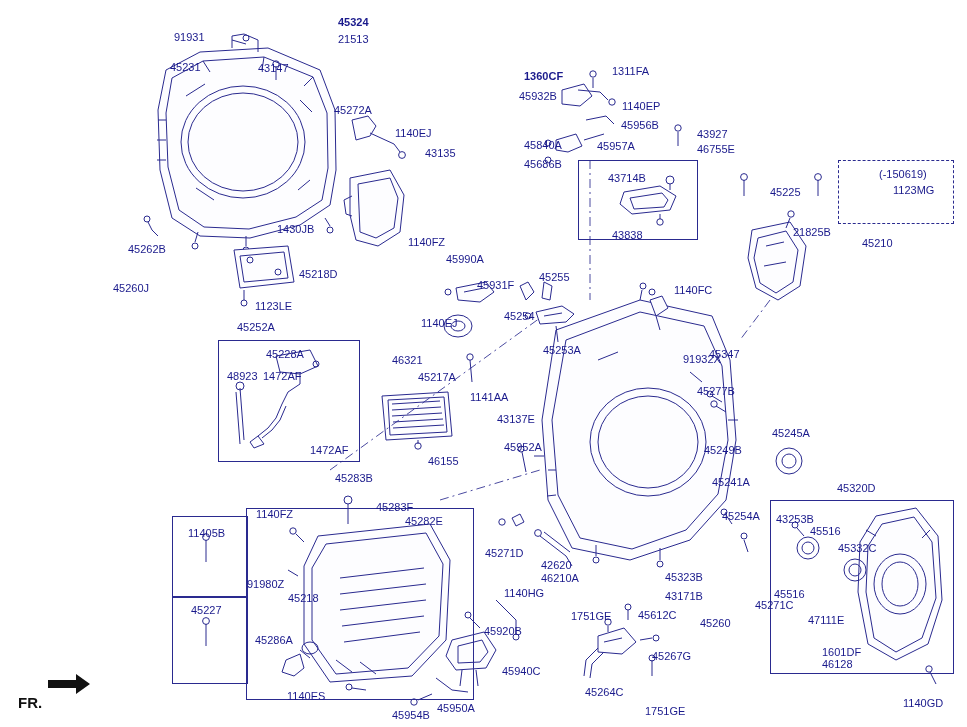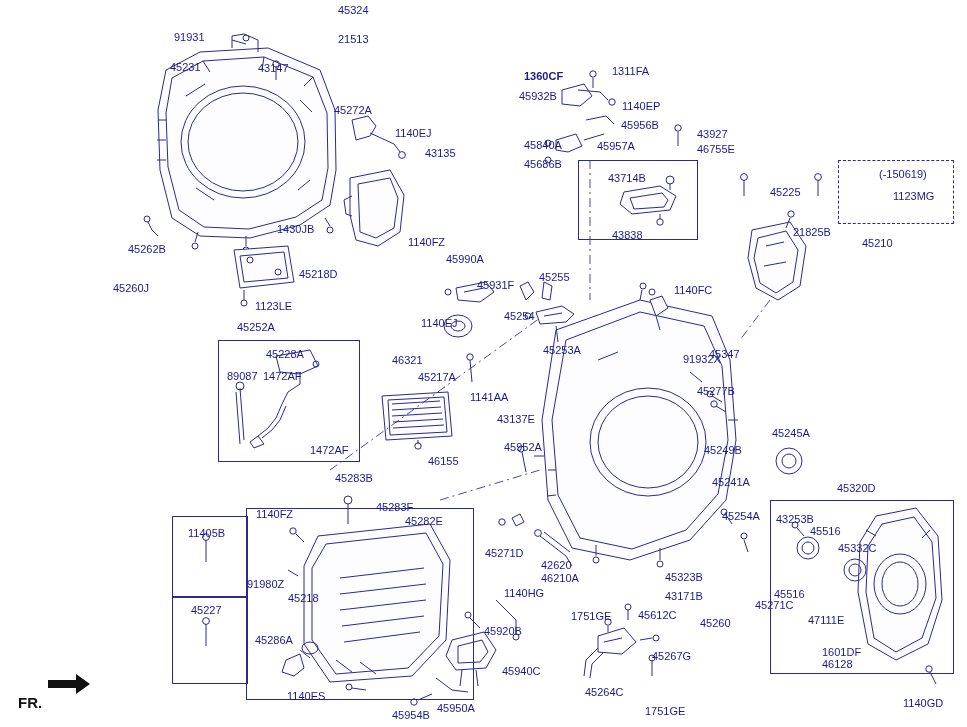--- a/index.html
+++ b/index.html
@@ -268,41 +268,41 @@
   <div class="solidbox" style="left:578px; top:160px; width:118px; height:78px;"></div>
   <div class="dashbox" style="left:838px; top:160px; width:114px; height:62px;"></div>
   <div class="solidbox" style="left:218px; top:340px; width:140px; height:120px;"></div>
   <div class="solidbox" style="left:246px; top:508px; width:226px; height:190px;"></div>
   <div class="solidbox" style="left:172px; top:516px; width:74px; height:80px;"></div>
   <div class="solidbox" style="left:172px; top:596px; width:74px; height:86px;"></div>
   <div class="solidbox" style="left:770px; top:500px; width:182px; height:172px;"></div>
 
   <div id="labels">
       <div class="lbl" style="left: 174px; top: 31px;">91931</div>
-      <div class="lbl" style="left: 338px; top: 4px;">45324</div>
+      <div class="lbl" style="left: 338px; top: 16px; font-weight: bold;">45324</div>
       <div class="lbl" style="left: 338px; top: 33px;">21513</div>
       <div class="lbl" style="left: 258px; top: 50px; margin-top: 12px;">43147</div>
       <div class="lbl" style="left: 170px; top: 61px;">45231</div>
       <div class="lbl" style="left: 524px; top: 70px; font-weight: bold;">1360CF</div>
       <div class="lbl" style="left: 612px; top: 65px;">1311FA</div>
       <div class="lbl" style="left: 519px; top: 90px;">45932B</div>
       <div class="lbl" style="left: 622px; top: 100px;">1140EP</div>
       <div class="lbl" style="left: 334px; top: 104px;">45272A</div>
       <div class="lbl" style="left: 621px; top: 119px;">45956B</div>
       <div class="lbl" style="left: 697px; top: 128px;">43927</div>
       <div class="lbl" style="left: 395px; top: 127px;">1140EJ</div>
       <div class="lbl" style="left: 524px; top: 139px;">45840A</div>
       <div class="lbl" style="left: 597px; top: 140px;">45957A</div>
       <div class="lbl" style="left: 697px; top: 143px;">46755E</div>
       <div class="lbl" style="left: 425px; top: 147px;">43135</div>
       <div class="lbl" style="left: 524px; top: 158px;">45686B</div>
       <div class="lbl" style="left: 608px; top: 172px;">43714B</div>
       <div class="lbl" style="left: 879px; top: 168px;">(-150619)</div>
       <div class="lbl" style="left: 770px; top: 186px;">45225</div>
-      <div class="lbl" style="left: 893px; top: 190px; text-align: right;">1123MG</div>
+      <div class="lbl" style="left: 893px; top: 184px; text-align: right;">1123MG</div>
       <div class="lbl" style="left: 277px; top: 223px;">1430JB</div>
       <div class="lbl" style="left: 612px; top: 229px;">43838</div>
       <div class="lbl" style="left: 793px; top: 226px;">21825B</div>
       <div class="lbl" style="left: 128px; top: 243px;">45262B</div>
       <div class="lbl" style="left: 408px; top: 236px;">1140FZ</div>
       <div class="lbl" style="left: 862px; top: 237px;">45210</div>
       <div class="lbl" style="left: 113px; top: 282px;">45260J</div>
       <div class="lbl" style="left: 299px; top: 268px;">45218D</div>
       <div class="lbl" style="left: 446px; top: 253px;">45990A</div>
       <div class="lbl" style="left: 477px; top: 279px;">45931F</div>
@@ -310,21 +310,21 @@
       <div class="lbl" style="left: 674px; top: 284px;">1140FC</div>
       <div class="lbl" style="left: 255px; top: 300px;">1123LE</div>
       <div class="lbl" style="left: 504px; top: 310px;">45254</div>
       <div class="lbl" style="left: 683px; top: 309px; margin-top: 44px;">91932X</div>
       <div class="lbl" style="left: 237px; top: 321px;">45252A</div>
       <div class="lbl" style="left: 421px; top: 317px;">1140EJ</div>
       <div class="lbl" style="left: 543px; top: 344px;">45253A</div>
       <div class="lbl" style="left: 266px; top: 348px;">45228A</div>
       <div class="lbl" style="left: 392px; top: 354px; text-align: center;">46321</div>
       <div class="lbl" style="left: 709px; top: 348px;">45347</div>
-      <div class="lbl" style="left: 227px; top: 370px;">89087</div>
+      <div class="lbl" style="left: 227px; top: 370px;">48923</div>
       <div class="lbl" style="left: 263px; top: 370px;">1472AF</div>
       <div class="lbl" style="left: 418px; top: 371px;">45217A</div>
       <div class="lbl" style="left: 470px; top: 391px;">1141AA</div>
       <div class="lbl" style="left: 697px; top: 385px;">45277B</div>
       <div class="lbl" style="left: 497px; top: 413px;">43137E</div>
       <div class="lbl" style="left: 772px; top: 427px;">45245A</div>
       <div class="lbl" style="left: 704px; top: 444px;">45249B</div>
       <div class="lbl" style="left: 310px; top: 444px;">1472AF</div>
       <div class="lbl" style="left: 504px; top: 441px;">45952A</div>
       <div class="lbl" style="left: 428px; top: 455px;">46155</div>

